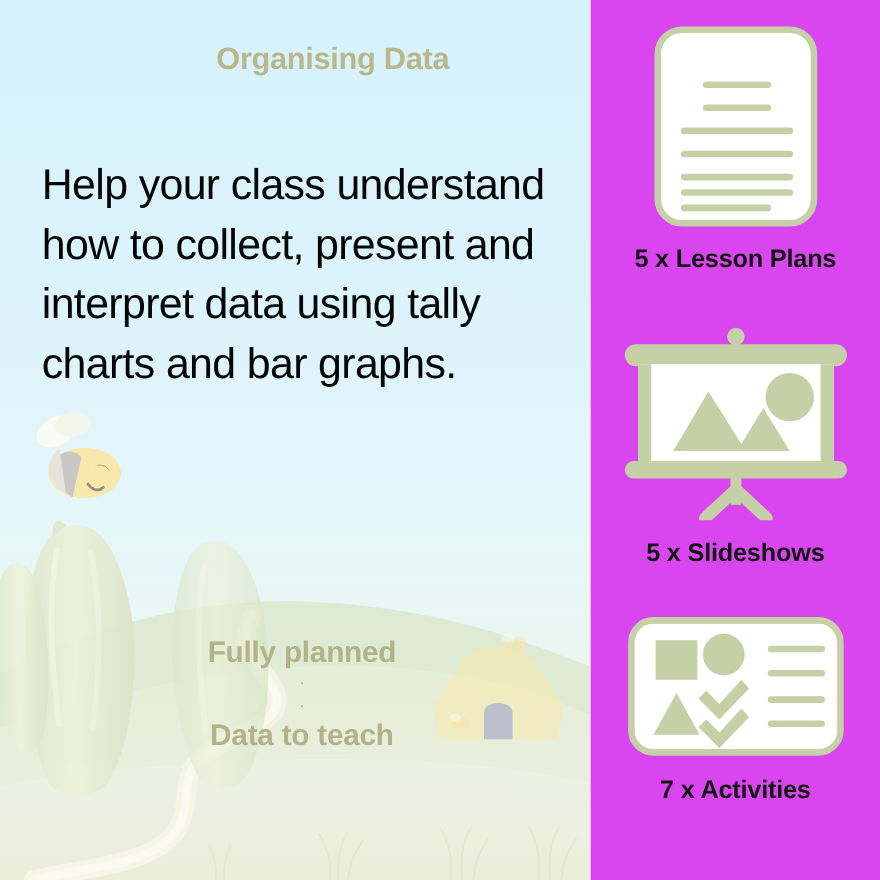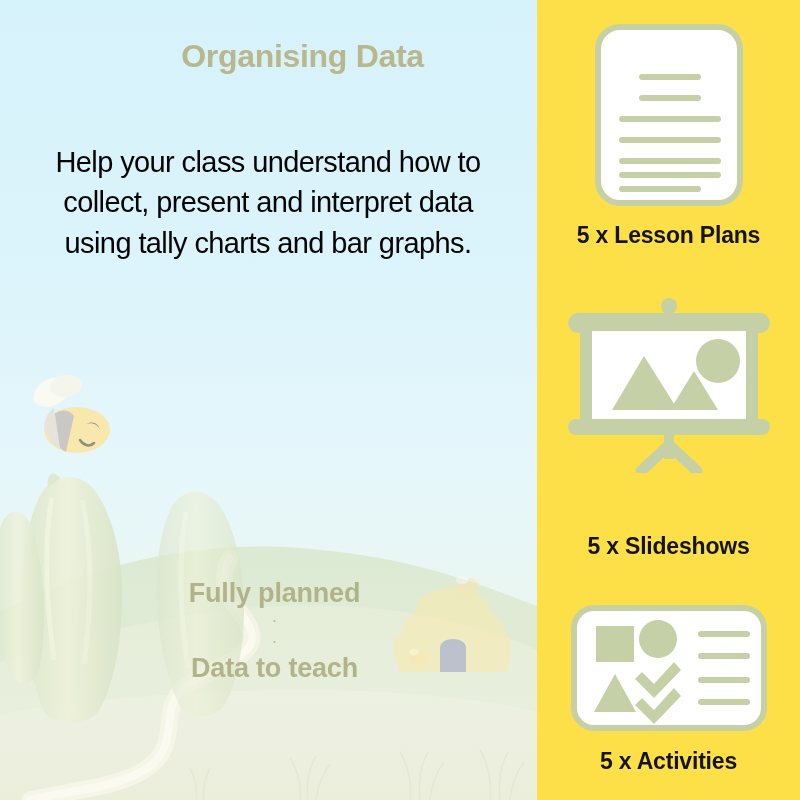--- a/index.html
+++ b/index.html
@@ -14,40 +14,40 @@
   .left-panel {
     position:absolute; left:0; top:0; width:537px; height:800px;
     overflow:hidden;
     background:linear-gradient(180deg,#d6f2fb 0%,#ddf4fb 38%,#e6f7fb 60%,#eaf6f0 76%,#e9f0e0 86%,#e9eedd 100%);
   }
   .scene { position:absolute; left:0; top:0; width:537px; height:800px; }
 
   
   .right-panel {
     position:absolute; left:537px; top:0; width:263px; height:800px;
-    background:#fde047;
+    background:#d946ef;
     display:flex; flex-direction:column;
     align-items:center; justify-content:flex-start;
   }
   .feature { width:263px; display:flex; flex-direction:column; align-items:center; }
   .feature-icon { display:block; }
   .feature-label {
     font-size:23px; font-weight:bold; color:#141414;
     letter-spacing:-0.2px; text-align:center; white-space:nowrap;
   }
 
   
   .eyebrow {
     position:absolute; left:0; top:38px; width:605px;
-    text-align:center; font-size:32px; font-weight:bold;
+    text-align:center; font-size:28px; font-weight:bold;
     color:#b9b78c; letter-spacing:-0.3px;
   }
   .headline {
     position:absolute; left:38px; top:142px; width:460px;
-    text-align:center; font-size:29px; font-weight:400;
+    font-size:39px; font-weight:400;
     line-height:1.39; color:#050505; letter-spacing:-0.6px;
   }
   .tagline {
     position:absolute; left:0; top:578px; width:537px;
     text-align:center;
     padding-left:12px;
   }
   .tagline-line {
     font-size:27px; font-weight:bold; color:#b2b389;
     letter-spacing:-0.2px; line-height:1.18;
@@ -184,21 +184,21 @@
           <rect x="26" y="94" width="102" height="6" rx="3"></rect>
           <rect x="26" y="115" width="102" height="6" rx="3"></rect>
           <rect x="26" y="136" width="102" height="6" rx="3"></rect>
           <rect x="26" y="150" width="102" height="6" rx="3"></rect>
           <rect x="26" y="164" width="82" height="6" rx="3"></rect>
         </g>
       </svg>
       <div class="feature-label" style="margin-top:14px;">5 x Lesson Plans</div>
     </div>
 
-    <div class="feature" style="margin-top:46px;gap:44px;">
+    <div class="feature" style="margin-top:46px;">
       <svg class="feature-icon" width="206" height="178" viewBox="0 0 206 178">
 
         <circle cx="103" cy="11" r="8" fill="#c6d0a6"></circle>
         <rect x="99" y="11" width="8" height="12" fill="#c6d0a6"></rect>
 
         <rect x="2" y="18" width="202" height="20" rx="10" ry="10" fill="#c6d0a6"></rect>
 
         <rect x="14" y="36" width="178" height="96" fill="#ffffff"></rect>
         <rect x="14" y="36" width="12" height="96" fill="#c6d0a6"></rect>
         <rect x="180" y="36" width="12" height="96" fill="#c6d0a6"></rect>
@@ -227,16 +227,16 @@
           <circle cx="88" cy="35" r="19"></circle>
           <path d="M72 68 L84 80 L104 58 L111 66 L84 94 L65 75 Z"></path>
           <path d="M72 94 L84 106 L104 84 L111 92 L84 120 L65 101 Z"></path>
 
           <rect x="128" y="27" width="52" height="6" rx="3"></rect>
           <rect x="128" y="49" width="52" height="6" rx="3"></rect>
           <rect x="128" y="73" width="52" height="6" rx="3"></rect>
           <rect x="128" y="95" width="52" height="6" rx="3"></rect>
         </g>
       </svg>
-      <div class="feature-label" style="margin-top:16px;">5 x Activities</div>
+      <div class="feature-label" style="margin-top:16px;">7 x Activities</div>
     </div>
   </div>
 </div>
 
 </body></html>

